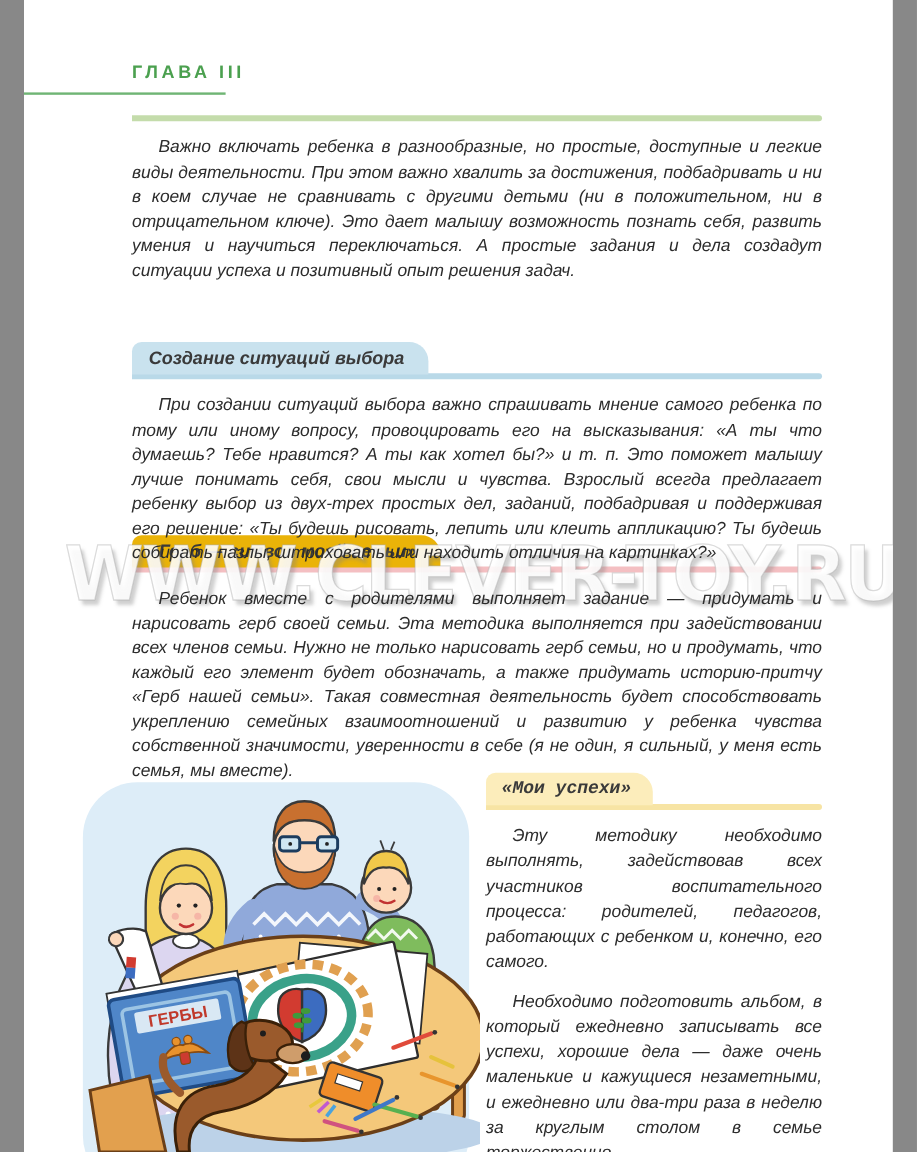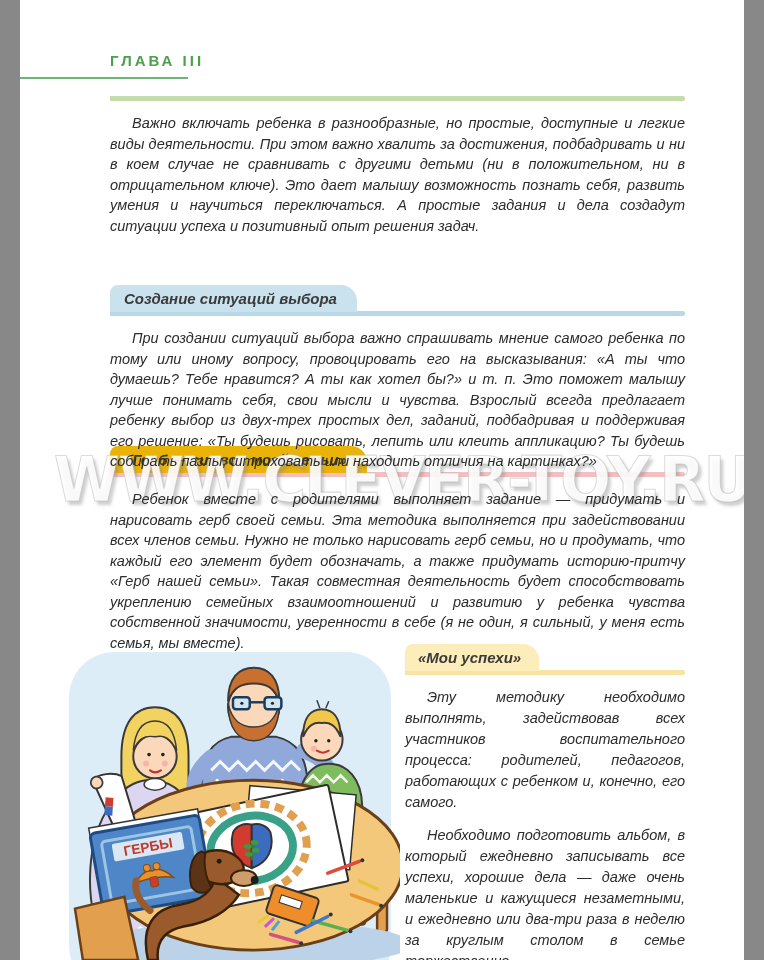--- a/index.html
+++ b/index.html
@@ -30,21 +30,21 @@
     display:inline-block;
     padding:5px 20px 5px 14px;
     border-radius:8px 16px 0 0;
     font-size:15px;font-weight:bold;font-style:italic;
     color:#3a3a3a;
     position:relative;top:1px;
   }
   .tab-green{background:#d2e5c0;}
   .tab-blue{background:#c9e2ee;}
   .tab-pink{background:#eab308;}
-  .tab-yellow{background:#fcedbb;}
+  .tab-yellow{background:#fcedbb;font-family:Liberation Mono, monospace;}
   .bar{height:5px;border-radius:0 3px 3px 0;}
   .bar-green{background:#c4dcab;}
   .bar-blue{background:#b9d9e8;}
   .bar-pink{background:#f4bfc2;}
   .bar-yellow{background:#f7e4a4;}
   .section p, .right-col p{
     margin:12px 0 0 0;
     text-align:justify;
     text-indent:22px;
     font-size:14.5px;line-height:20.5px;

